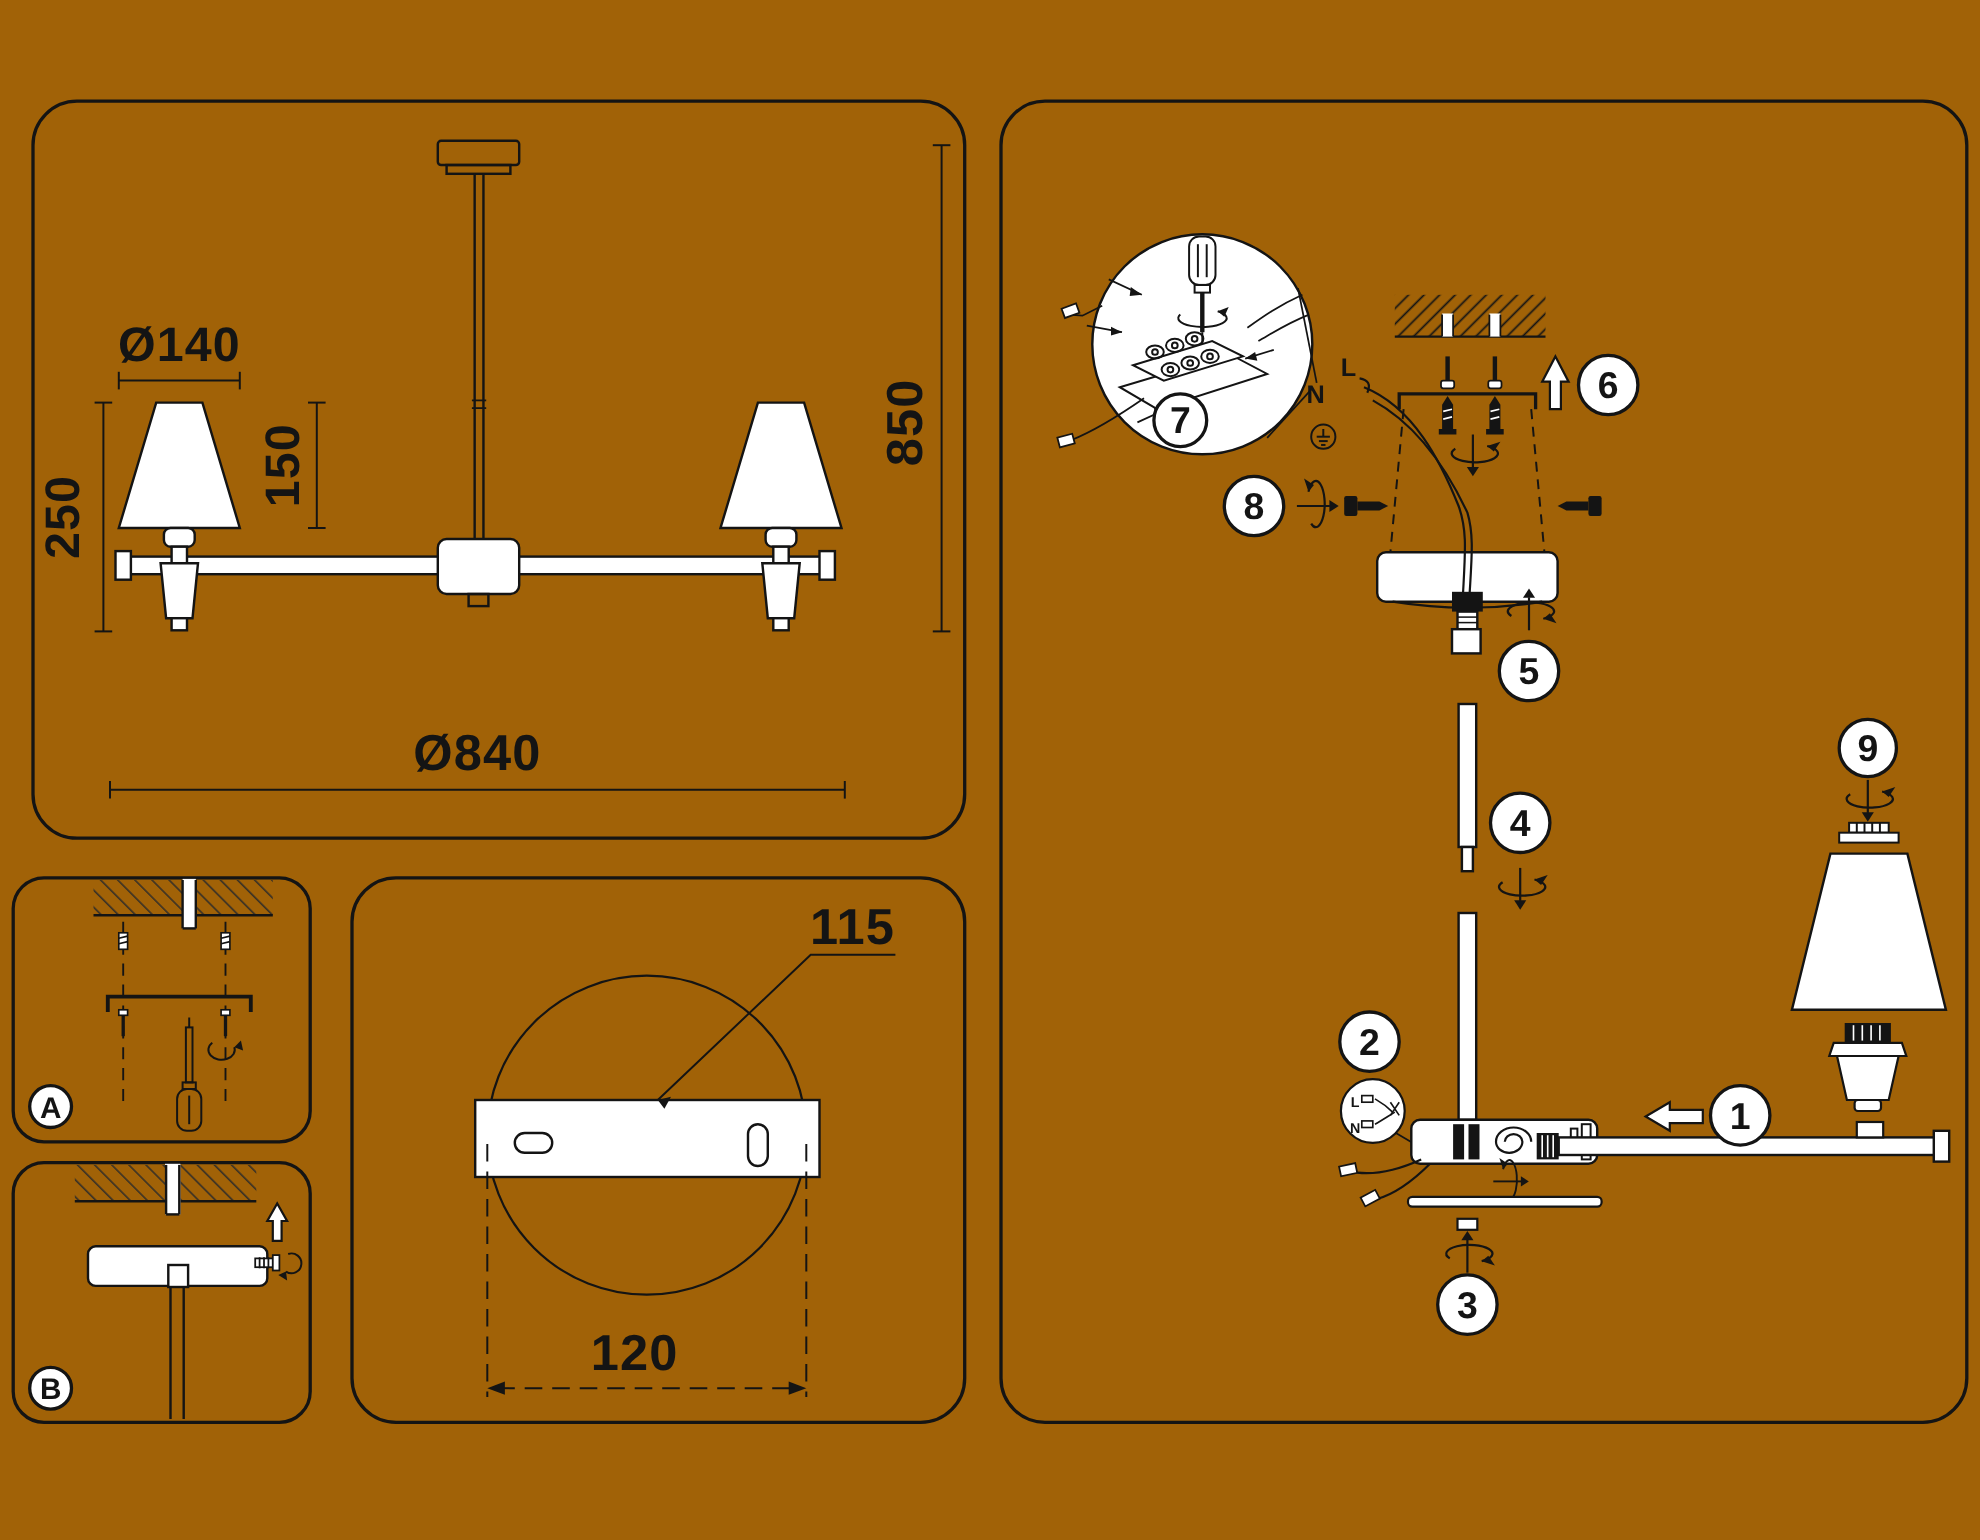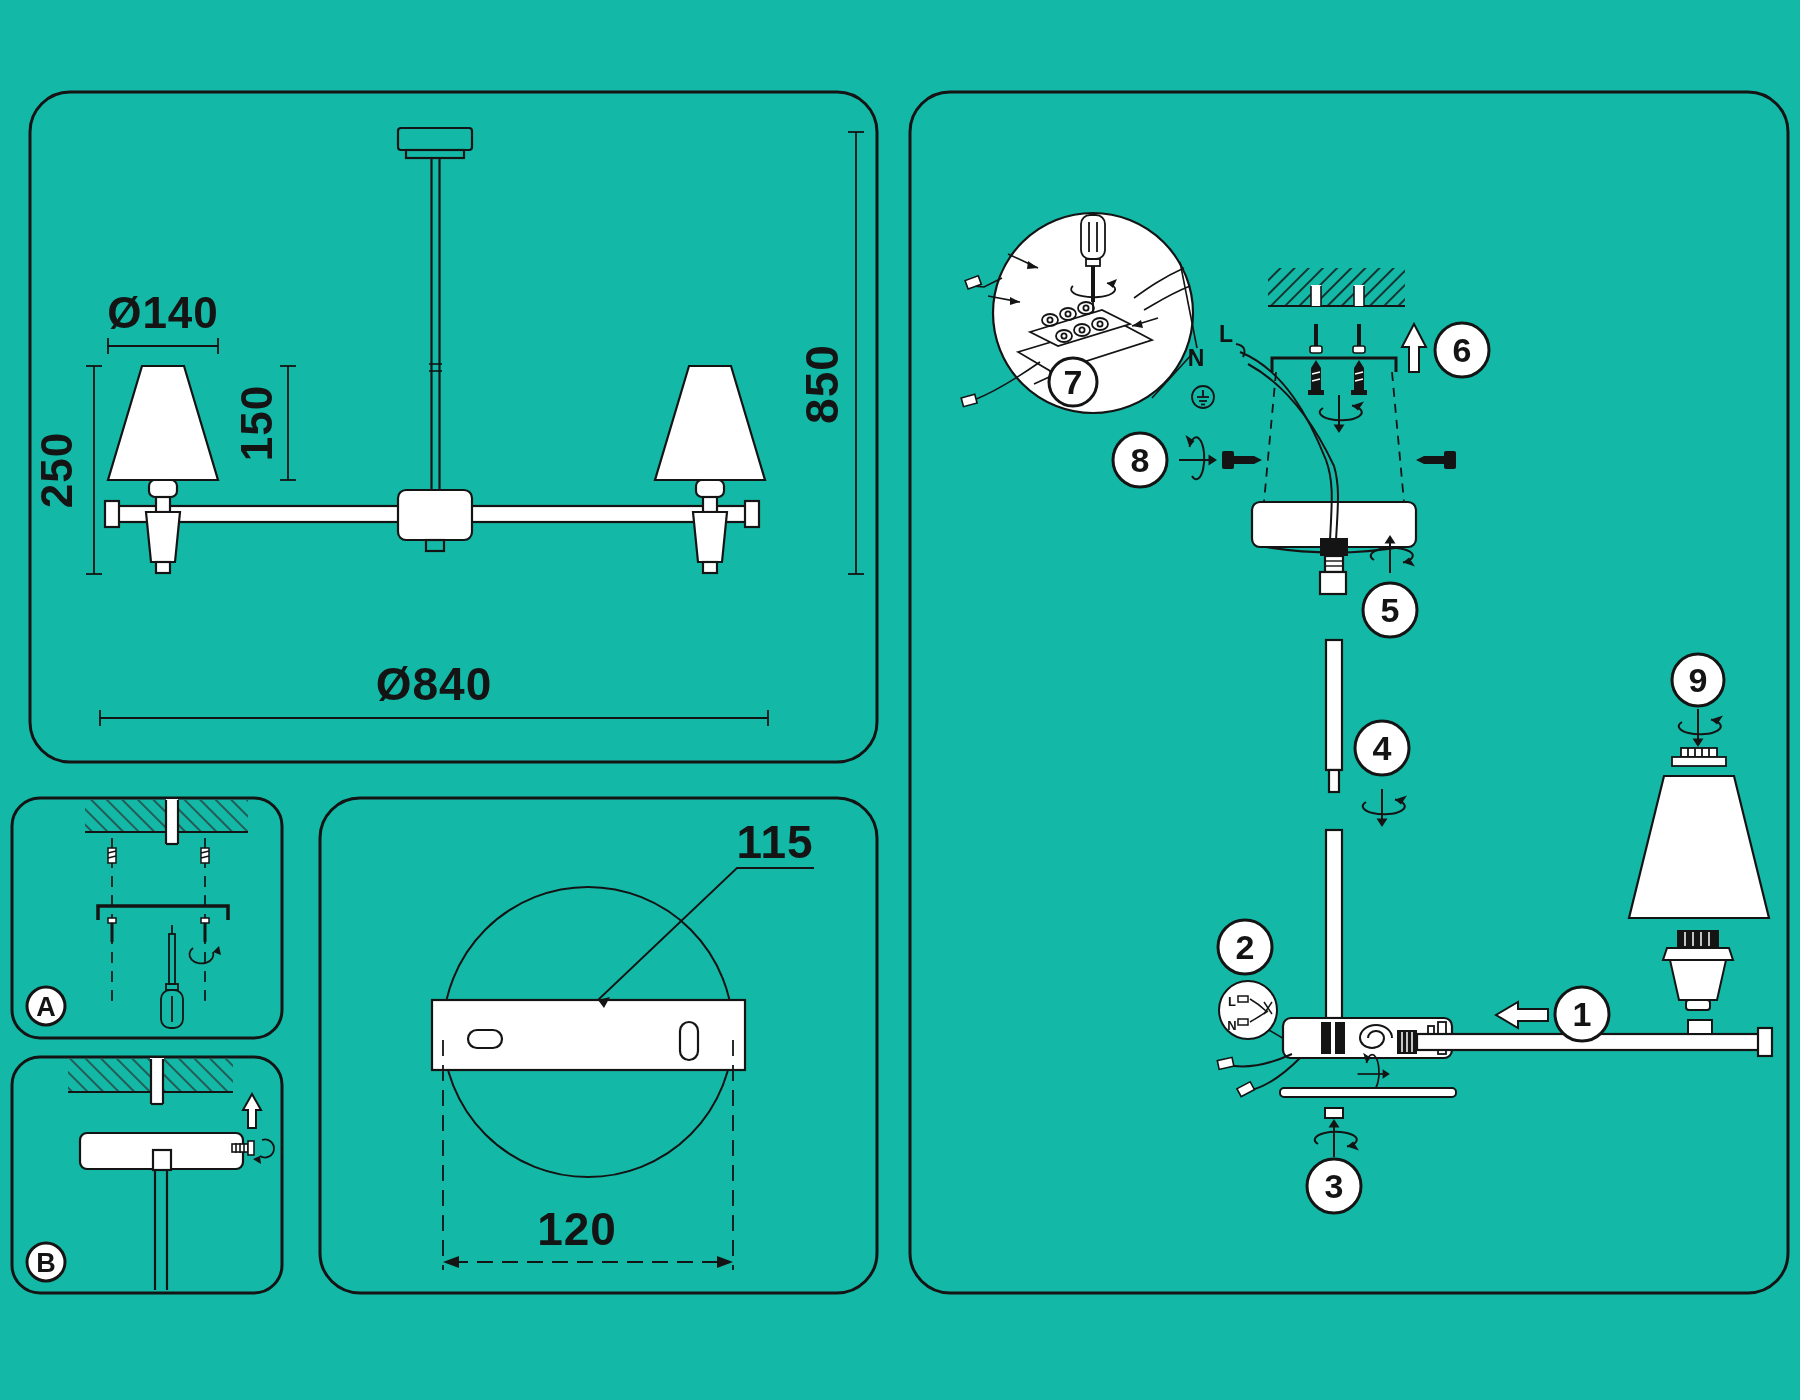--- a/index.html
+++ b/index.html
@@ -1,16 +1,16 @@
 <!DOCTYPE html>
 <html><head>
 <meta charset="utf-8">
 <style>
   html,body{margin:0;padding:0;background:#fff}
-  .stage{width:1800px;height:1400px;position:relative;background:#14b8a6;overflow:hidden}
+  .stage{width:1800px;height:1400px;position:relative;background:#a16207;overflow:hidden}
   svg{display:block}
   text{fill:#141414;font-family:"Liberation Sans","DejaVu Sans",sans-serif;stroke:none}
   .dim{font-size:44px;font-weight:600;letter-spacing:1px}
   .dim2{font-size:46px;font-weight:600;letter-spacing:1px}
   .badge{font-size:34px;font-weight:600;text-anchor:middle}
   .badge-sm{font-size:27px;font-weight:600;text-anchor:middle}
   .lbl{font-size:23px;font-weight:700;text-anchor:middle}
   .lbl-xs{font-size:13px;font-weight:700;text-anchor:middle}
 </style>
 </head>

